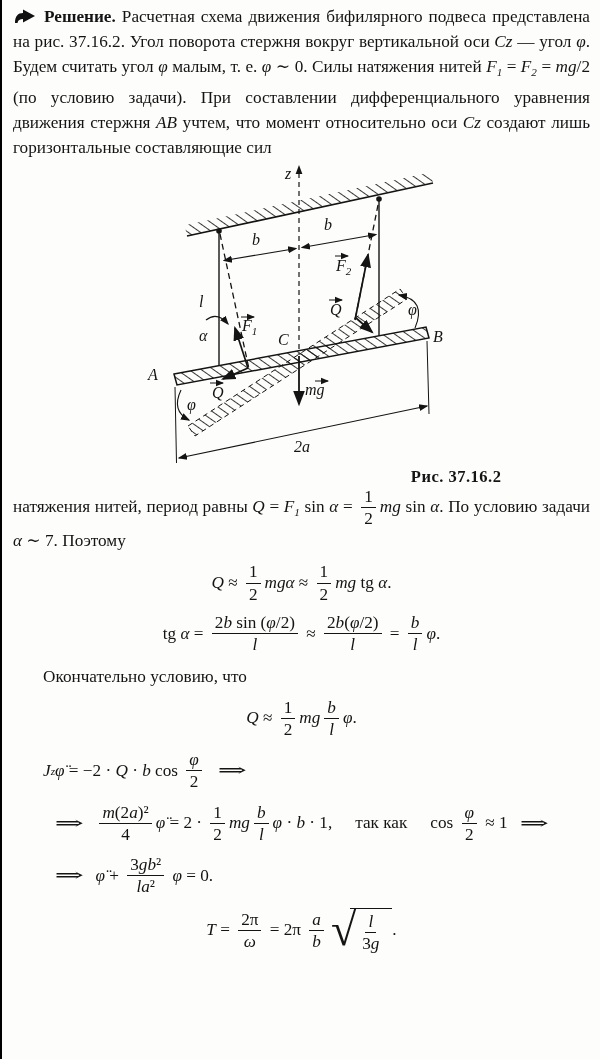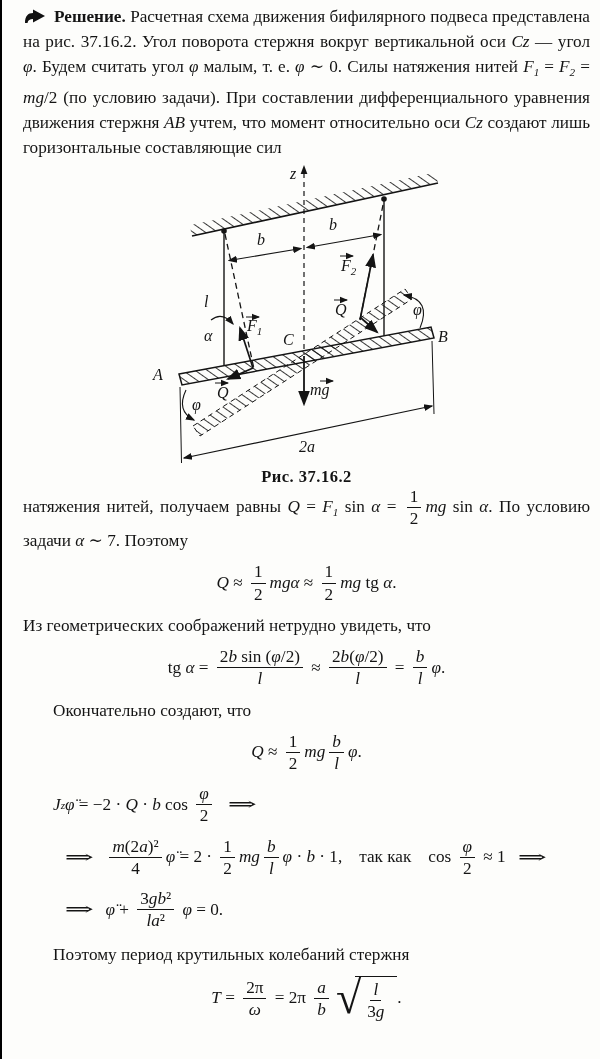--- a/index.html
+++ b/index.html
@@ -2,45 +2,45 @@
 <html><head>
 <meta charset="utf-8">
 <style>
   html,body{margin:0;padding:0}
   body{
     width:600px;height:1059px;overflow:hidden;position:relative;
     background:#fdfdfb;color:#141414;
     font-family:"Liberation Serif","DejaVu Serif",serif;
   }
   .edge{position:absolute;left:0;top:0;width:2px;height:1059px;background:#000}
-  .content{padding:4px 10px 0 23px}
+  .content{padding:4px 10px 0 13px}
   p.para{margin:0;font-size:17.2px;line-height:25px;text-align:justify}
   p.ind{text-indent:30px}
   .licon{display:inline-block;margin-right:7px}
   .licon svg{vertical-align:-2px}
   .bd{font-weight:bold}
   .it{font-style:italic}
   .sb{font-size:.65em;font-style:italic;vertical-align:-0.35em}
   
   .eq{display:flex;justify-content:center;align-items:center;font-size:17.2px;margin:9px 0}
   .eqline{display:flex;align-items:center;font-size:17.2px;margin:11px 0 11px 30px}
   .eq>span,.eqline>span{white-space:pre}
   .frac{display:inline-flex;flex-direction:column;align-items:center;vertical-align:middle;margin:0 4px;line-height:1.12;text-align:center}
   .frac .fn{padding:0 3px 1px;border-bottom:1.3px solid currentColor;display:inline-block}
   .frac .fd{padding:1px 3px 0;display:inline-block}
   .fn span,.fd span{white-space:pre}
   .imp{display:inline-block;transform:scaleX(2.05);margin:0 19px}
-  .gap{margin:0 17px}
+  .gap{margin:0 23px}
   .sqrt{display:inline-flex;align-items:flex-start;margin-left:3px}
   .rad{font-size:46px;line-height:.95;font-style:normal}
   .radbody{border-top:1.6px solid currentColor;margin-left:-6px;padding:3px 6px 0 5px;display:inline-flex;align-items:center}
   
   figure{margin:4px auto 0;width:400px}
   figure svg{display:block}
-  figcaption{text-align:center;font-weight:bold;font-size:16.5px;margin-top:1px;letter-spacing:.5px}
+  figcaption{text-align:right;font-weight:bold;font-size:16.5px;margin-top:1px;letter-spacing:.5px}
   .figtext{font-family:"Liberation Serif","DejaVu Serif",serif;font-style:italic;font-size:16px;fill:#141414}
   .p2{margin-top:12px}
 </style>
 </head>
 <body>
 
 <div class="edge"></div>
 
 <div class="content">
 
@@ -146,54 +146,53 @@
       <g>
         <line x1="73" y1="223" x2="74.5" y2="299" stroke="#141414" stroke-width="1"></line>
         <line x1="325" y1="177" x2="327" y2="250" stroke="#141414" stroke-width="1"></line>
         <line x1="77" y1="294" x2="325" y2="242" stroke="#141414" stroke-width="1.1" marker-start="url(#ah)" marker-end="url(#ah)"></line>
         <text class="figtext" x="192" y="288">2a</text>
       </g>
     </svg>
     <figcaption>Рис. 37.16.2</figcaption>
   </figure>
 
-  <p class="para p2"><span>натяжения нитей, получаем равны </span><span class="it">Q</span><span> = </span><span class="it">F</span><span class="sb">1</span><span> sin </span><span class="it">α</span><span> = </span><span class="frac">
+  <p class="para p2"><span>натяжения нитей, период равны </span><span class="it">Q</span><span> = </span><span class="it">F</span><span class="sb">1</span><span> sin </span><span class="it">α</span><span> = </span><span class="frac">
         <span class="fn"><span>1</span></span>
         <span class="fd"><span>2</span></span>
       </span><span class="it">mg</span><span> sin </span><span class="it">α</span><span>. По условию задачи </span><span class="it">α</span><span> ∼ 7. Поэтому</span></p>
 
   <div class="eq">
       <span class="it">Q</span>
       <span> ≈ </span>
       <span class="frac"><span class="fn"><span>1</span></span><span class="fd"><span>2</span></span></span>
       <span class="it">mgα</span>
       <span> ≈ </span>
       <span class="frac"><span class="fn"><span>1</span></span><span class="fd"><span>2</span></span></span>
       <span class="it">mg</span>
       <span> tg </span>
       <span class="it">α</span>
       <span>.</span>
     </div>
 
-  <p class="para"><span>Из геометрических соображений нетрудно увидеть, что</span></p>
 
   <div class="eq">
       <span>tg </span>
       <span class="it">α</span>
       <span> = </span>
       <span class="frac"><span class="fn"><span>2</span><span class="it">b</span><span> sin (</span><span class="it">φ</span><span>/2)</span></span><span class="fd"><span class="it">l</span></span></span>
       <span> ≈ </span>
       <span class="frac"><span class="fn"><span>2</span><span class="it">b</span><span>(</span><span class="it">φ</span><span>/2)</span></span><span class="fd"><span class="it">l</span></span></span>
       <span> = </span>
       <span class="frac"><span class="fn"><span class="it">b</span></span><span class="fd"><span class="it">l</span></span></span>
       <span class="it">φ</span>
       <span>.</span>
     </div>
 
-  <p class="para ind"><span>Окончательно создают, что</span></p>
+  <p class="para ind"><span>Окончательно условию, что</span></p>
 
   <div class="eq">
       <span class="it">Q</span>
       <span> ≈ </span>
       <span class="frac"><span class="fn"><span>1</span></span><span class="fd"><span>2</span></span></span>
       <span class="it">mg</span>
       <span class="frac"><span class="fn"><span class="it">b</span></span><span class="fd"><span class="it">l</span></span></span>
       <span class="it">φ</span>
       <span>.</span>
     </div>
@@ -232,21 +231,20 @@
   <div class="eqline">
       <span class="imp">⇒</span>
       <span class="it">φ̈</span>
       <span> + </span>
       <span class="frac"><span class="fn"><span>3</span><span class="it">gb</span><span>²</span></span><span class="fd"><span class="it">la</span><span>²</span></span></span>
       <span> </span>
       <span class="it">φ</span>
       <span> = 0.</span>
     </div>
 
-  <p class="para ind"><span>Поэтому период крутильных колебаний стержня</span></p>
 
   <div class="eq">
       <span class="it">T</span>
       <span> = </span>
       <span class="frac"><span class="fn"><span>2π</span></span><span class="fd"><span class="it">ω</span></span></span>
       <span> = 2π </span>
       <span class="frac"><span class="fn"><span class="it">a</span></span><span class="fd"><span class="it">b</span></span></span>
       <span class="sqrt"><span class="rad">√</span><span class="radbody"><span class="frac"><span class="fn"><span class="it">l</span></span><span class="fd"><span>3</span><span class="it">g</span></span></span></span></span>
       <span>.</span>
     </div>

